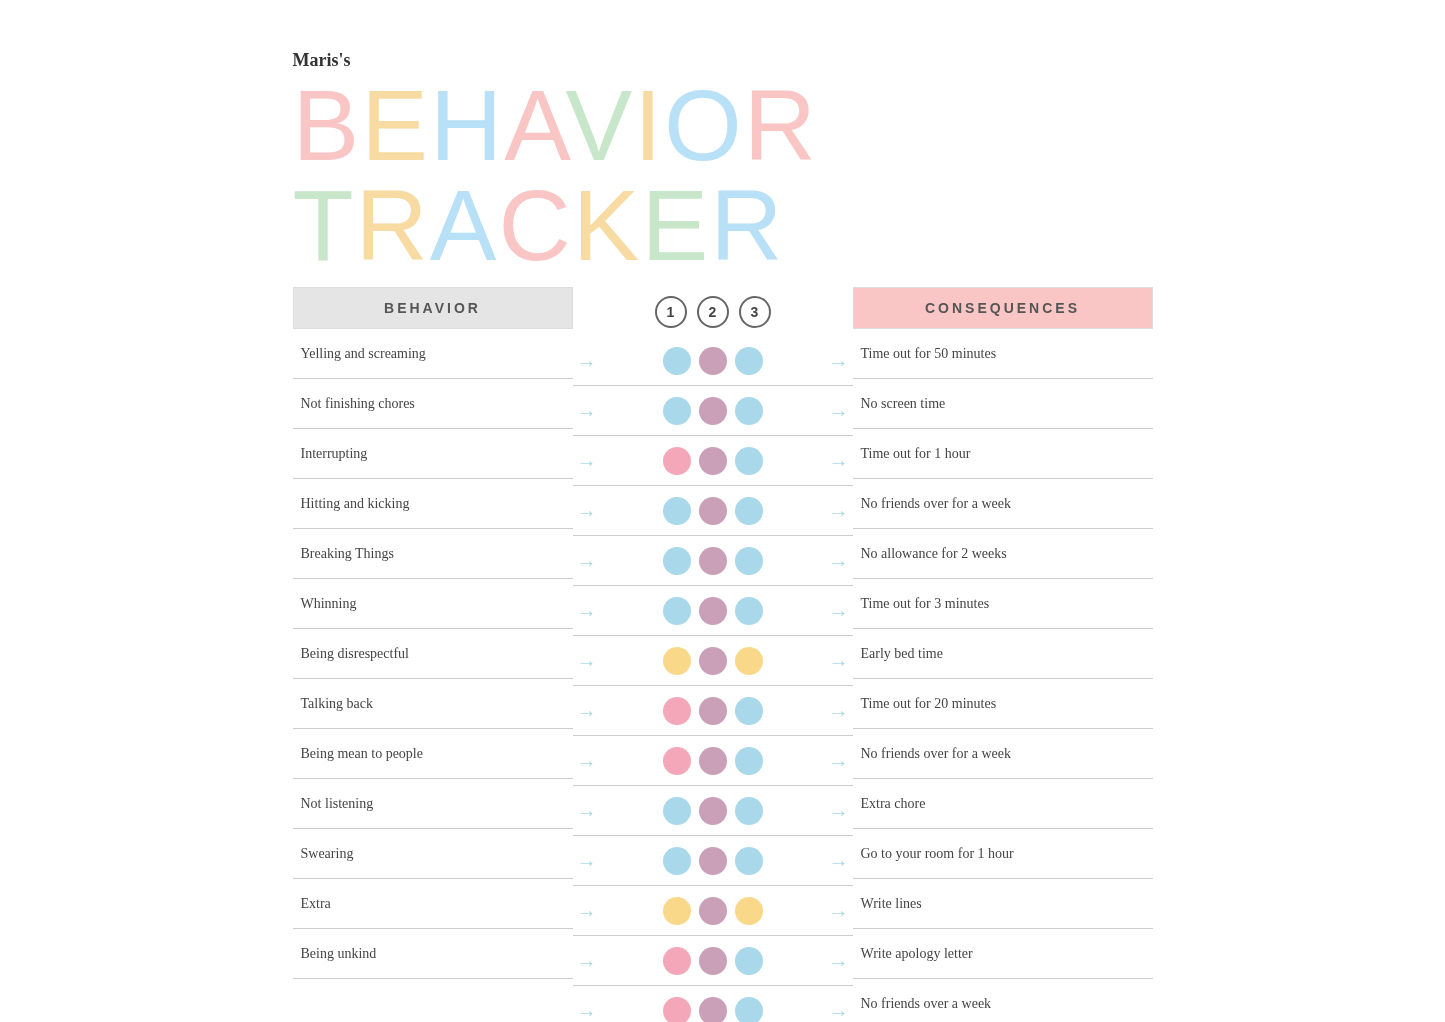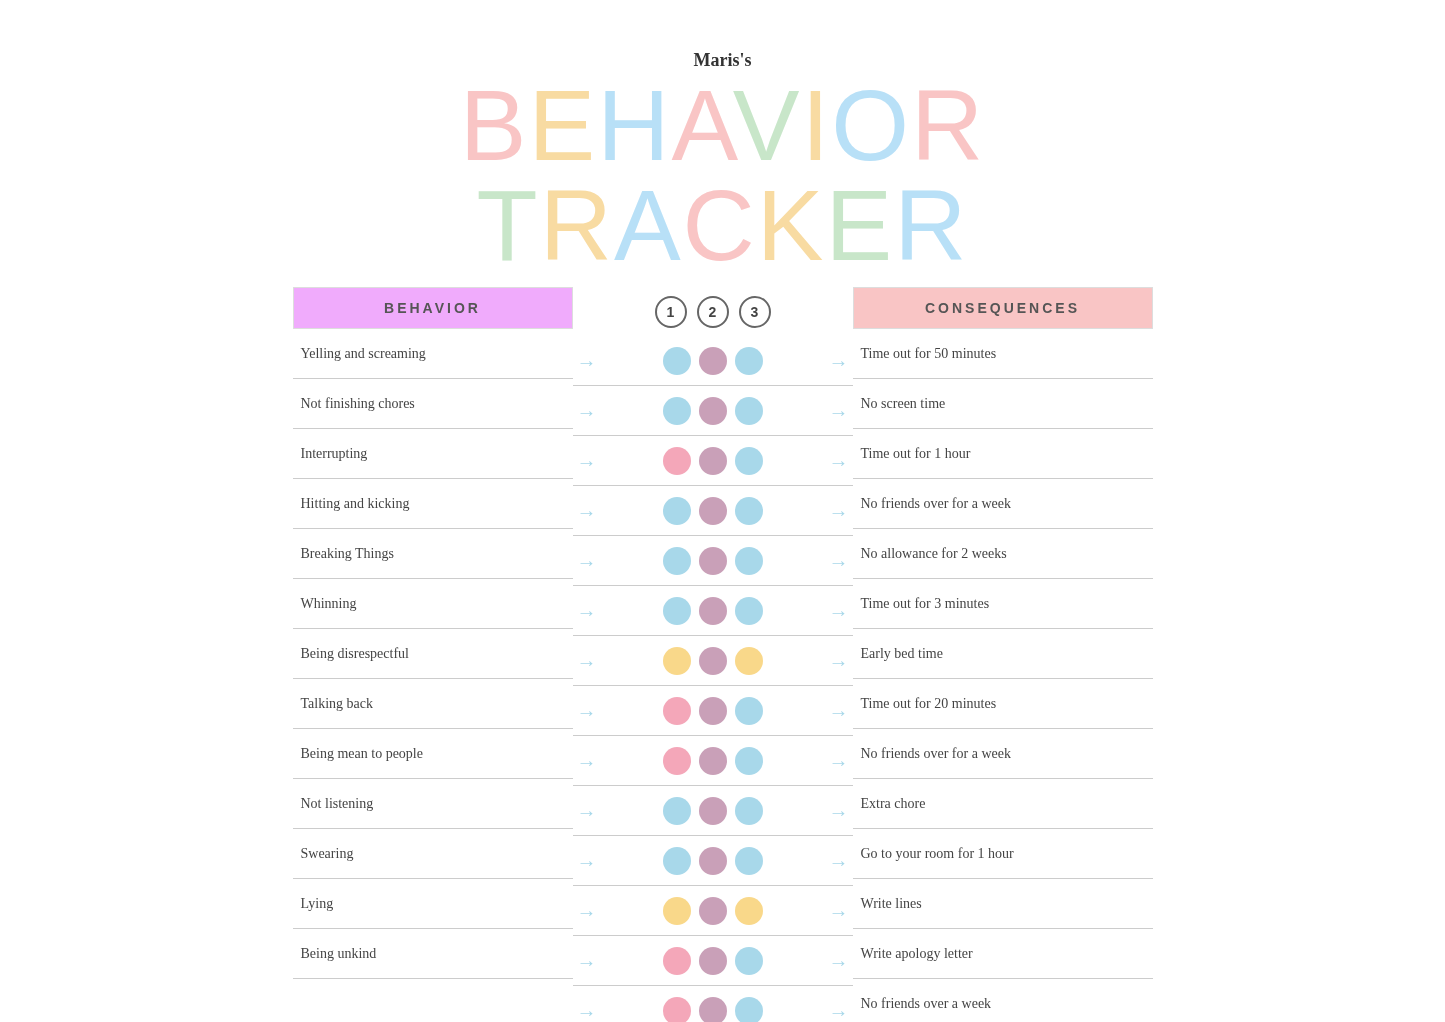--- a/index.html
+++ b/index.html
@@ -15,21 +15,21 @@
     }
 
     .page {
       width: 900px;
       background: #fff;
       padding: 30px 20px 20px;
     }
 
     
     .header {
-      text-align: center;
+      text-align: left;
       margin-bottom: 10px;
     }
 
     .subtitle {
       font-family: 'Georgia', serif;
       font-size: 18px;
       font-weight: bold;
       color: #333;
       margin-bottom: 4px;
     }
@@ -58,21 +58,21 @@
       gap: 0;
     }
 
     
     .behavior-col {
       width: 280px;
       flex-shrink: 0;
     }
 
     .col-header {
-      background: #f0abfc;
+      background: #e5e5e5;
       text-align: center;
       font-size: 14px;
       font-weight: bold;
       letter-spacing: 3px;
       color: #555;
       padding: 12px 8px;
       border: 1px solid #ddd;
       font-family: Arial, sans-serif;
     }
 
@@ -175,21 +175,21 @@
           <div class="behavior-item">Not finishing chores</div>
           <div class="behavior-item">Interrupting</div>
           <div class="behavior-item">Hitting and kicking</div>
           <div class="behavior-item">Breaking Things</div>
           <div class="behavior-item">Whinning</div>
           <div class="behavior-item">Being disrespectful</div>
           <div class="behavior-item">Talking back</div>
           <div class="behavior-item">Being mean to people</div>
           <div class="behavior-item">Not listening</div>
           <div class="behavior-item">Swearing</div>
-          <div class="behavior-item">Lying</div>
+          <div class="behavior-item">Extra</div>
           <div class="behavior-item">Being unkind</div>
         </div>
     </div>
 
     <div class="middle-col">
       <div class="circles-header" id="circles-header">
           <div class="circle-num">1</div>
           <div class="circle-num">2</div>
           <div class="circle-num">3</div>
         </div>

